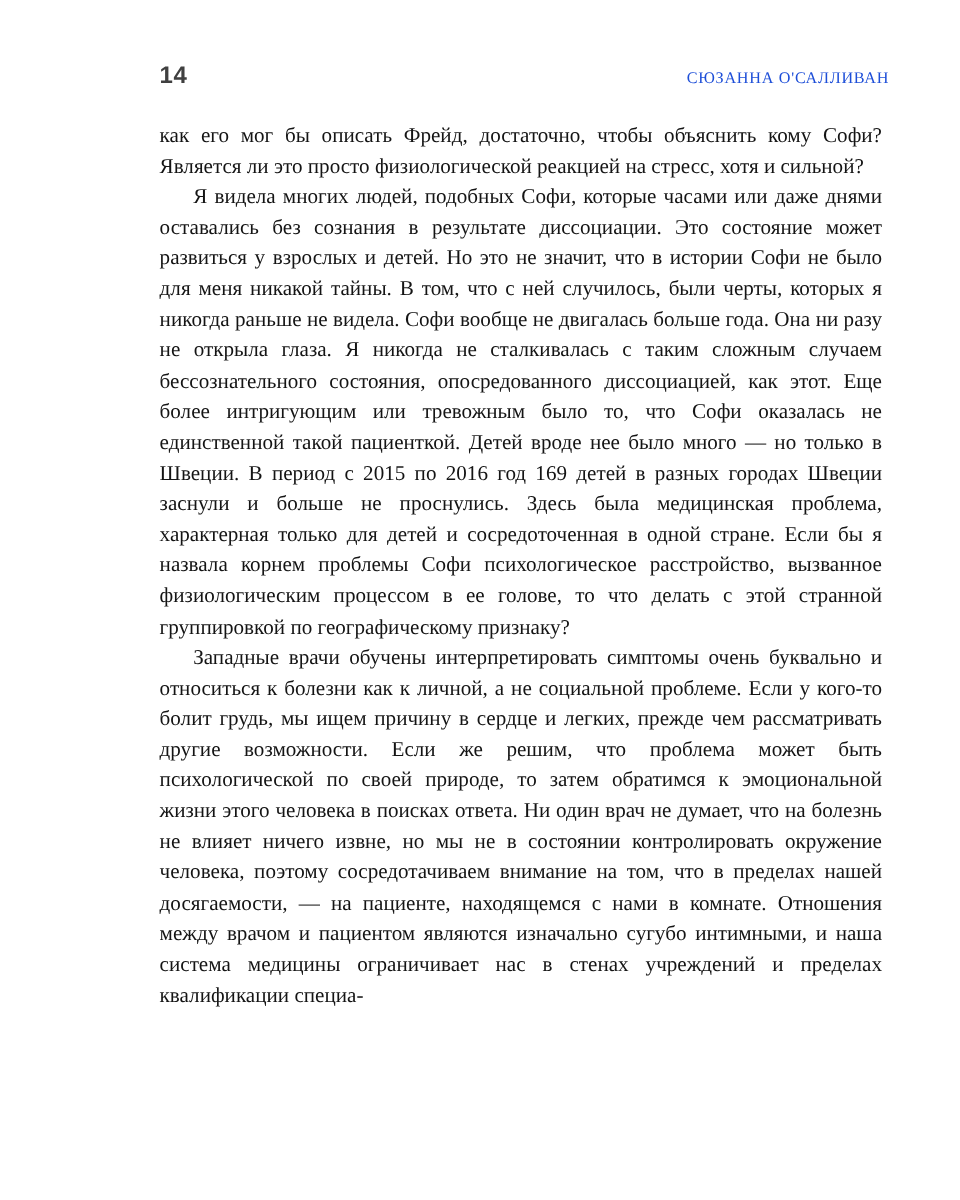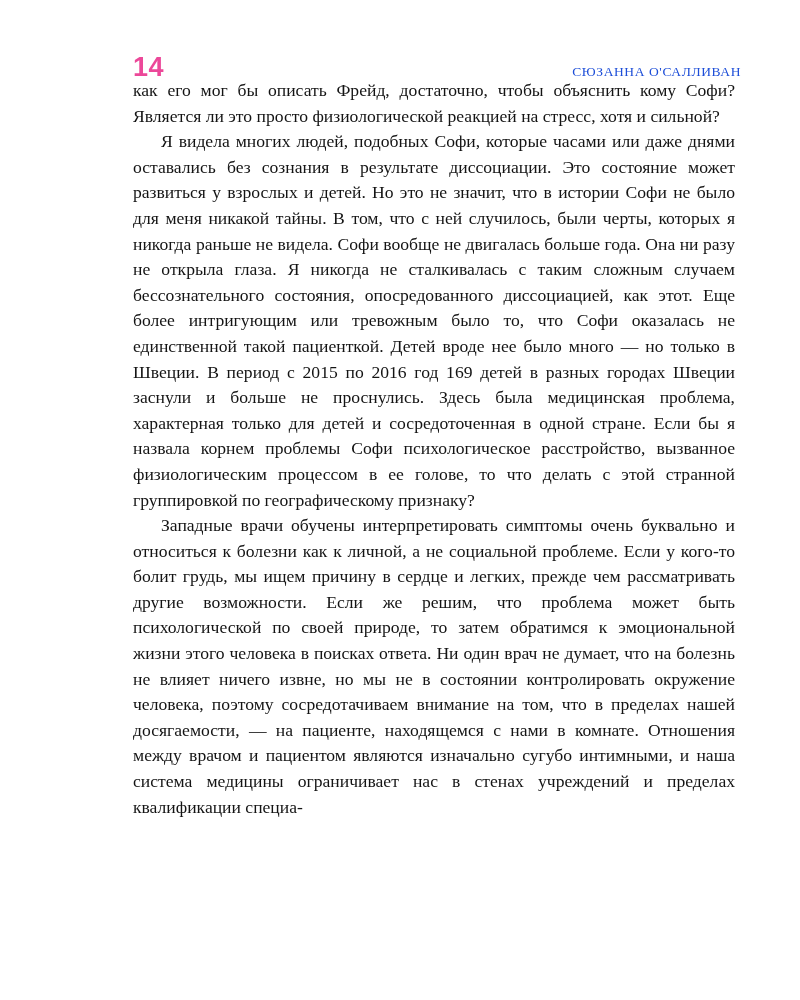--- a/index.html
+++ b/index.html
@@ -25,33 +25,34 @@
   }
   .running-head {
     display: flex;
     align-items: baseline;
     justify-content: space-between;
     width: 100%;
     height: 26px;
   }
   .folio {
     font-family: "Liberation Sans", "DejaVu Sans", sans-serif;
-    font-size: 27px;
+    font-size: 20px;
     font-weight: bold;
-    color: #ec4899;
+    color: #404040;
     letter-spacing: 0.5px;
   }
   .running-title {
     font-family: "Liberation Serif", "DejaVu Serif", serif;
     font-size: 13.5px;
     letter-spacing: 0.6px;
     color: #1d4ed8;
     white-space: nowrap;
   }
   .body-text {
+    margin-top: 22px;
     width: 602px;
   }
   .body-text p {
     margin: 0;
     font-size: 17.6px;
     line-height: 25.6px;
     text-align: justify;
     text-justify: inter-word;
     color: #141414;
     hyphens: manual;

